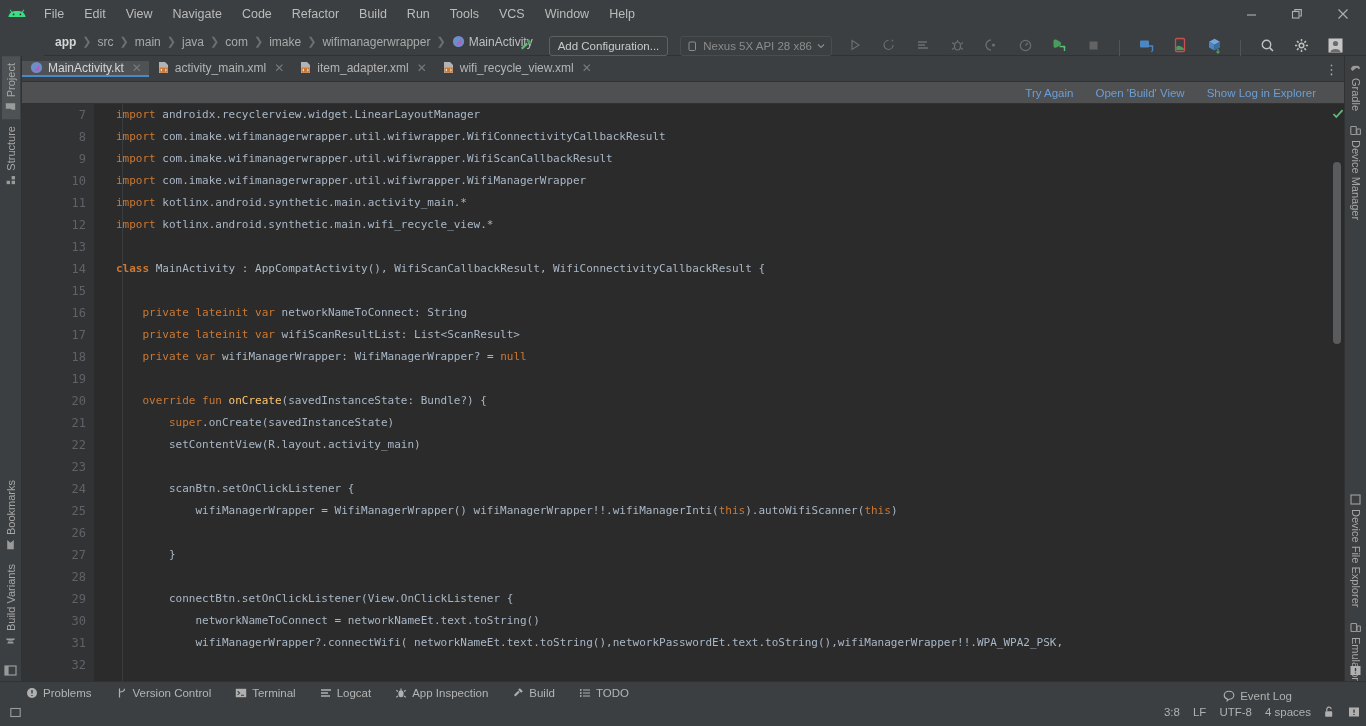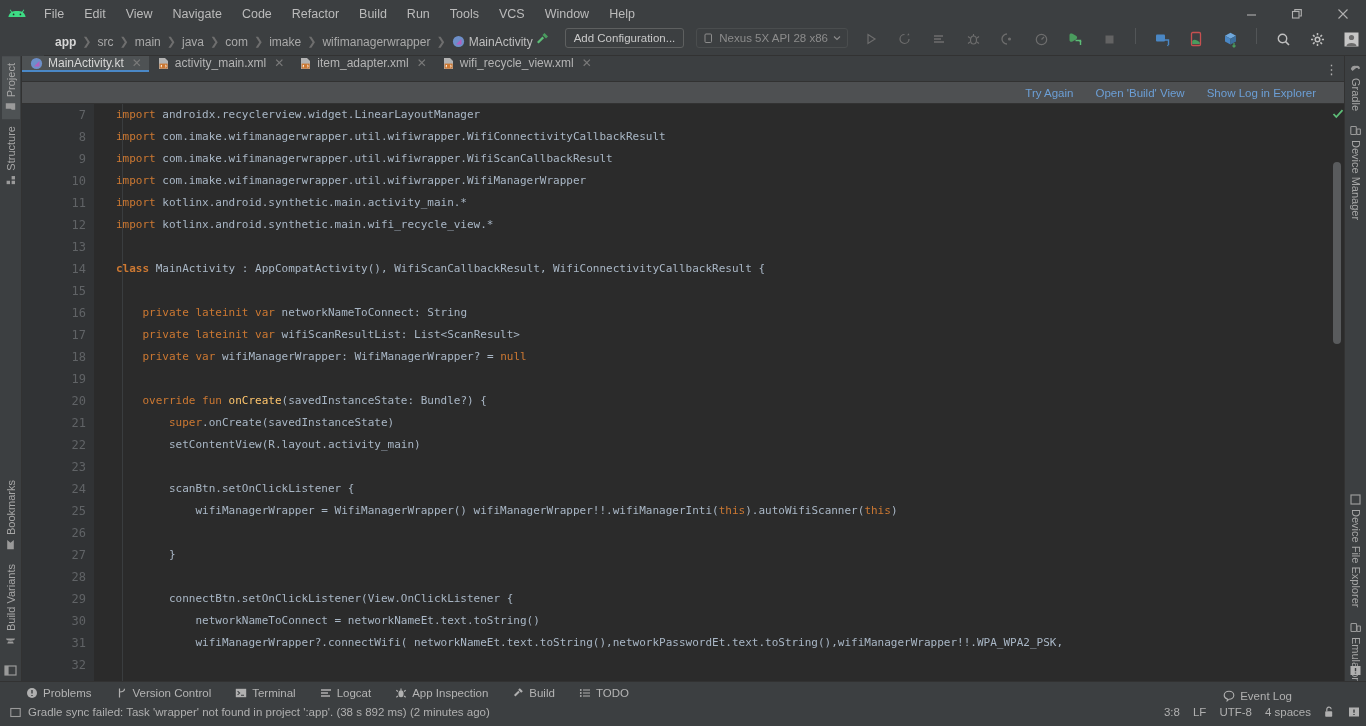--- a/index.html
+++ b/index.html
@@ -20,21 +20,21 @@
   .win-ctrls { position:absolute; right:0; top:0; height:28px; display:flex; align-items:center;}
   .win-btn { width:46px; height:28px; display:flex; align-items:center; justify-content:center; }
 
   
   .navbar { height:28px; display:flex; align-items:center; background:#3c3f41; border-bottom:1px solid #323232; flex:none; position:relative;margin-left:44px; }
   .crumbs { display:flex; align-items:center; margin-left:8px; }
   .crumb { font-size:12px; color:#a9a9a9; padding:2px 3px; white-space:nowrap;}
   .crumb.first { color:#d6d6d6; font-weight:bold; }
   .crumb.last { color:#bfbfbf; display:flex; align-items:center; gap:4px;}
   .crumb-sep { color:#6e6e6e; font-size:11px; padding:0 3px;}
-  .tools-right { position:absolute; right:0; top:0; height:28px; display:flex; align-items:flex-start; gap:12px; padding-right:4px;}
+  .tools-right { position:absolute; right:16px; top:0; height:28px; display:flex; align-items:flex-end; gap:12px; padding-right:4px;}
   .tbtn { width:22px; height:22px; display:flex; align-items:center; justify-content:center; border-radius:3px;}
   .config-btn {
     height:20px; border:1px solid #5e6060; border-radius:3px; background:#3c3f41;
     font-size:11.5px; color:#c9c9c9; padding:0 8px; display:flex; align-items:center; white-space:nowrap;
   }
   .device-btn {
     height:20px; border:1px solid #4a4d4e; border-radius:3px; background:#3c3f41;
     font-size:11.5px; color:#8c8c8c; padding:0 6px; display:flex; align-items:center; gap:5px; white-space:nowrap;
   }
   .tb-sep { width:1px; height:16px; background:#525557; margin:0 3px;}
@@ -52,21 +52,21 @@
     display:flex; align-items:center; gap:4px; white-space:nowrap; cursor:default;
   }
   .vtab.rot180 { transform: rotate(180deg); }
   .vtab.active { background:#4e5254; }
   .vt-icon { display:flex; align-items:center; justify-content:center; }
   .stripe-bottom { position:absolute; bottom:4px; left:0; width:100%; display:flex; justify-content:center;}
 
   .center { flex:1; display:flex; flex-direction:column; min-width:0; background:#2b2b2b;}
 
   
-  .tabbar { height:26px; background:#3c3f41; display:flex; align-items:flex-start; flex:none; position:relative; border-bottom:1px solid #323232;}
+  .tabbar { height:26px; background:#3c3f41; display:flex; align-items:center; flex:none; position:relative; border-bottom:1px solid #323232;}
   .etab {
     display:flex; align-items:center; gap:5px; padding:0 7px 0 8px; font-size:12px; color:#b4b4b4;
     border-bottom:2px solid transparent; white-space:nowrap; cursor:default;
   }
   .etab.active { background:#4e5254; border-bottom:2px solid #4a88c7; color:#d6d6d6;}
   .etab .x { color:#7a7a7a; font-size:12px; margin-left:3px;}
   .tab-menu { position:absolute; right:6px; top:0; height:26px; display:flex; align-items:center; color:#b0b0b0; font-size:13px;}
 
   
   .banner {
@@ -602,21 +602,20 @@
       <span>TODO</span>
     </div>
   </div>
 
   <div class="statusbar">
     <span style="margin-right:7px;">
       <svg width="11" height="11" viewBox="0 0 11 11">
           <rect x="0.8" y="1.5" width="9.4" height="8" fill="none" stroke="#9a9a9a" stroke-width="1.1"></rect>
         </svg>
     </span>
-    <div class="status-text">Gradle sync failed: Task 'wrapper' not found in project ':app'. (38 s 892 ms) (2 minutes ago)</div>
     <div class="status-right">
       <div class="sr-item">3:8</div>
       <div class="sr-item">LF</div>
       <div class="sr-item">UTF-8</div>
       <div class="sr-item">4 spaces</div>
       <span>
         <svg width="11" height="12" viewBox="0 0 11 12">
           <rect x="1.2" y="5.2" width="7" height="5.6" rx="0.8" fill="#b0b0b0"></rect>
           <path d="M2.8 5.2 V3.6 A2.2 2.2 0 0 1 7.2 3.2" fill="none" stroke="#b0b0b0" stroke-width="1.2"></path>
         </svg>

